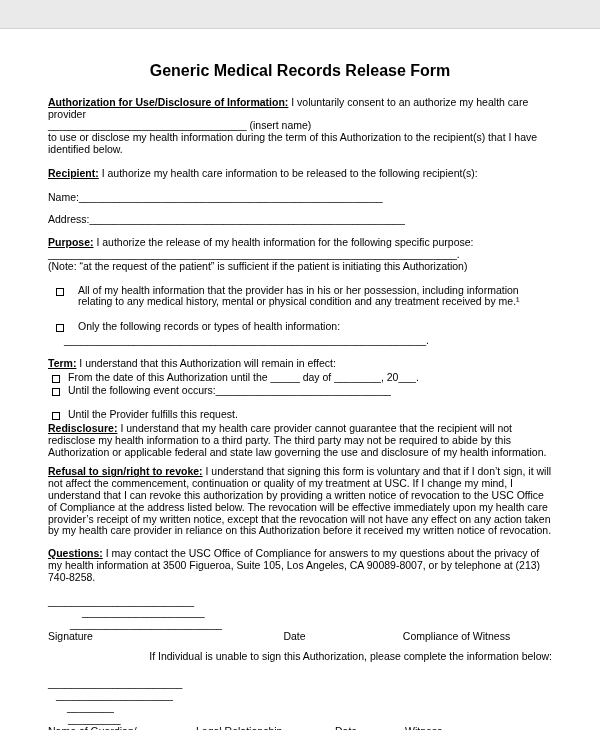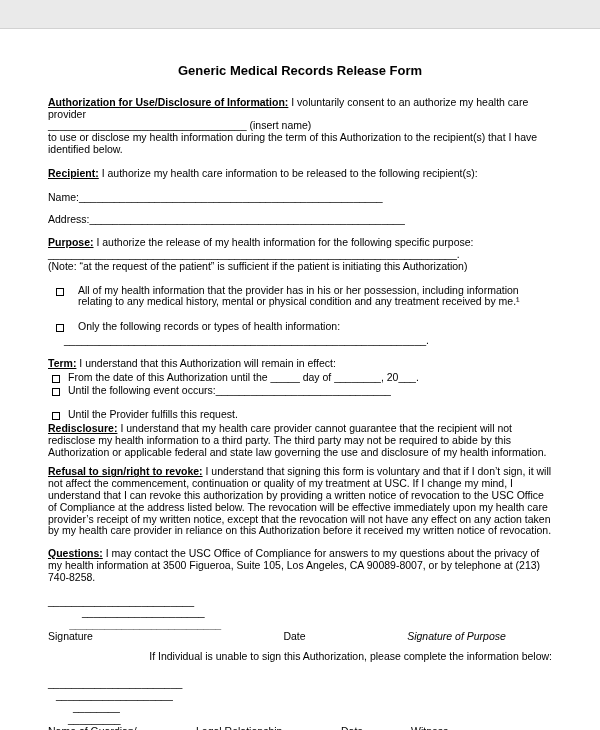--- a/index.html
+++ b/index.html
@@ -15,21 +15,21 @@
   }
   .top-band {
     height: 28px;
     background: #eaeaea;
     border-bottom: 1px solid #d2d2d2;
   }
   .page { padding: 36px 48px 0 48px; }
   .title {
     text-align: center;
     font-weight: bold;
-    font-size: 13px;
+    font-size: 16px;
     margin-bottom: 20px;
   }
   p { margin: 0 0 12px 0; }
   .lead { font-weight: bold; text-decoration: underline; }
   .blank { letter-spacing: 0; white-space: nowrap; }
   .tight-gap { margin-bottom: 11px; }
   .small-gap { margin-bottom: 8px; }
   .opt { display: flex; align-items: flex-start; margin: 0 0 2px 0; }
   .opt-wide { margin-bottom: 13px; }
   .box {
@@ -38,25 +38,25 @@
     margin: 3px 14px 0 8px;
     flex-shrink: 0;
   }
   .opt.term-opt .box { margin: 3px 8px 0 4px; }
   .opt-text { flex: 1; }
   .sub-blank { margin: 0 0 11px 16px; }
   .sig-row { display: flex; flex-direction: column; }
   .sig-label-row { display: flex; margin-bottom: 8px; }
   .c1a { width: 150px; }
   .c2a { width: 125px; margin-left: 34px; }
-  .c3a { width: 155px; margin-left: 22px; font-style: italic; }
+  .c3a { width: 155px; margin-left: 22px; }
   .c2a.lbl, .c3a.lbl { text-align: center; }
   .c1b { width: 140px; }
   .c2b { width: 120px; margin-left: 8px; }
-  .c3b { width: 50px; margin-left: 25px; }
+  .c3b { width: 50px; margin-left: 19px; }
   .c4b { width: 55px; margin-left: 20px; }
   .if-note { margin: 4px 0 16px 0; text-align: right; }
 </style>
 </head>
 <body>
 
 <div class="top-band"></div>
 
 <div class="page">
 
@@ -113,21 +113,21 @@
     <span>I may contact the USC Office of Compliance for answers to my questions about the privacy of my health information at 3500 Figueroa, Suite 105, Los Angeles, CA  90089-8007, or by telephone at (213) 740-8258.</span></p>
 
   <div class="sig-row">
     <span class="c1a blank">_________________________</span>
     <span class="c2a blank">_____________________</span>
     <span class="c3a blank">__________________________</span>
   </div>
   <div class="sig-label-row">
     <span class="c1a">Signature</span>
     <span class="c2a lbl">Date</span>
-    <span class="c3a lbl">Signature of Purpose</span>
+    <span class="c3a lbl">Compliance of Witness</span>
   </div>
 
   <p class="if-note">If Individual is unable to sign this Authorization, please complete the information below:</p>
 
   <div class="sig-row">
     <span class="c1b blank">_______________________</span>
     <span class="c2b blank">____________________</span>
     <span class="c3b blank">________</span>
     <span class="c4b blank">_________</span>
   </div>

